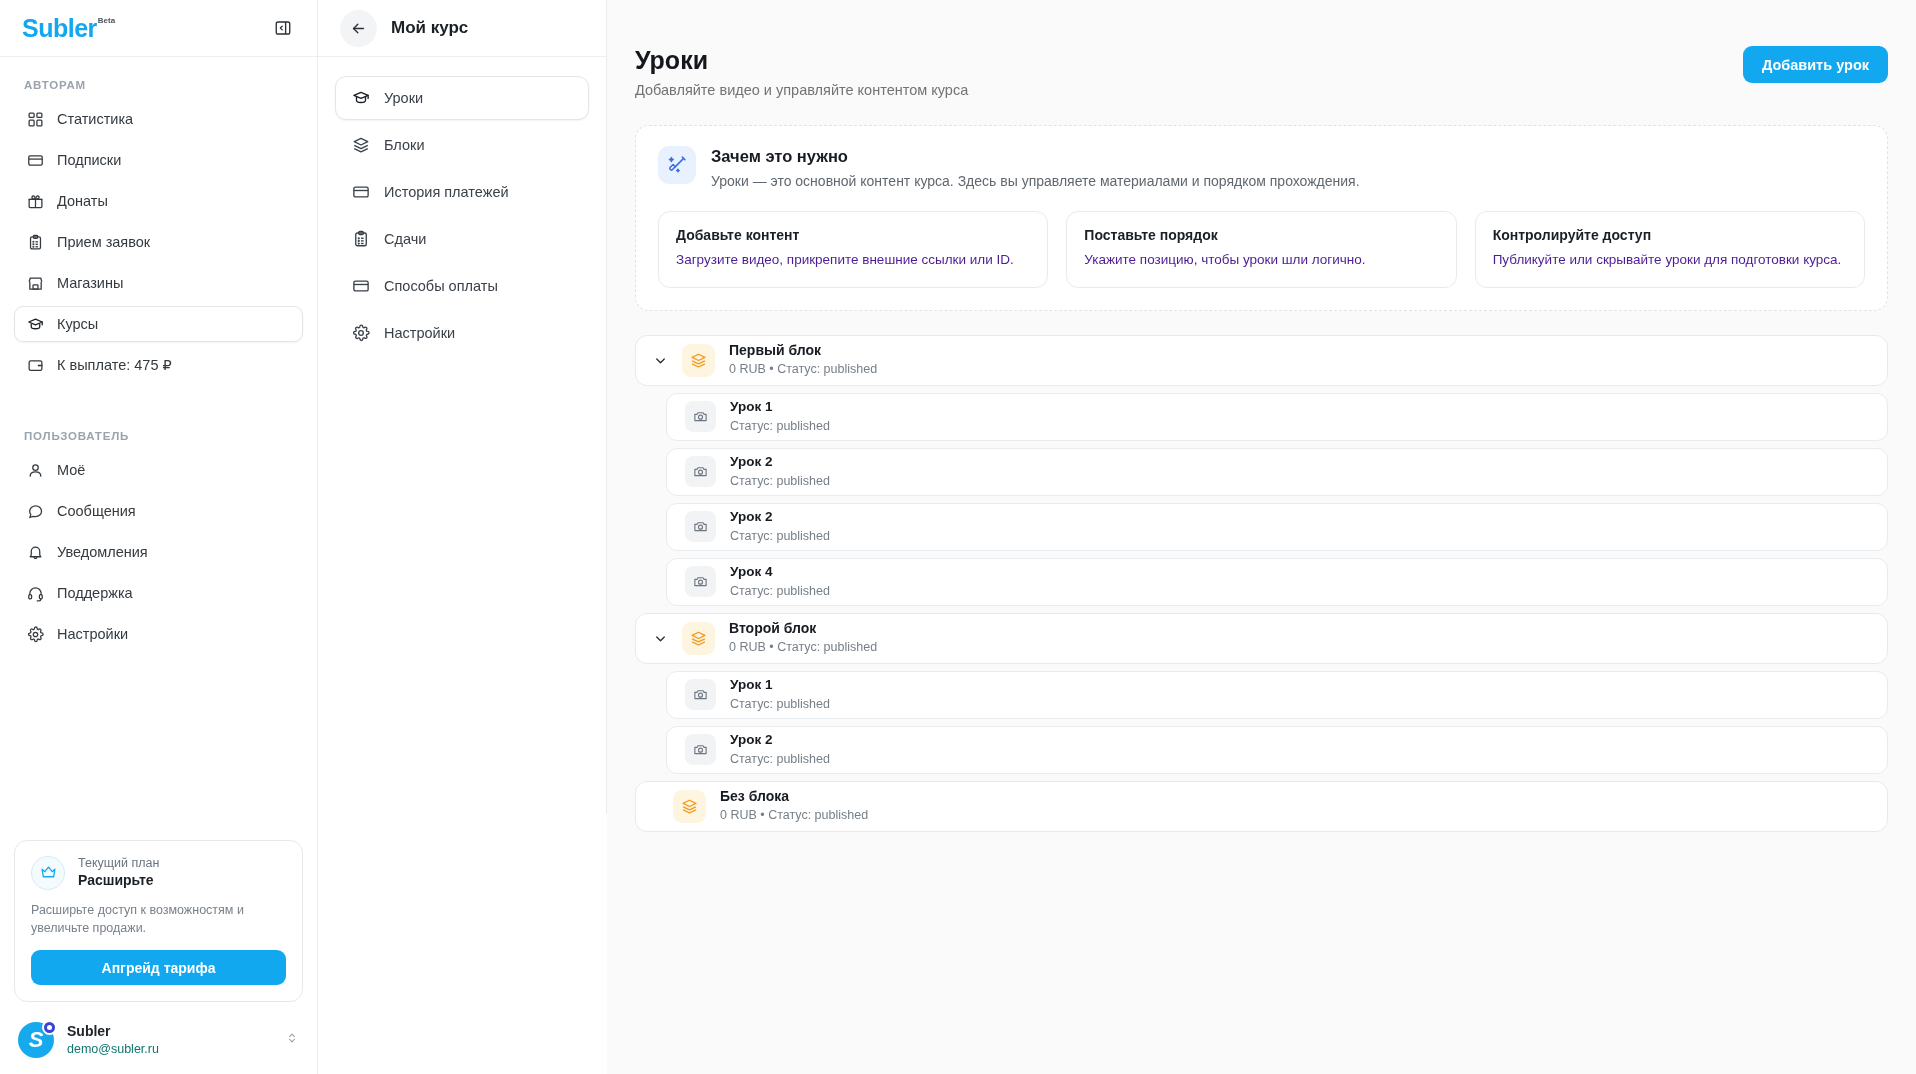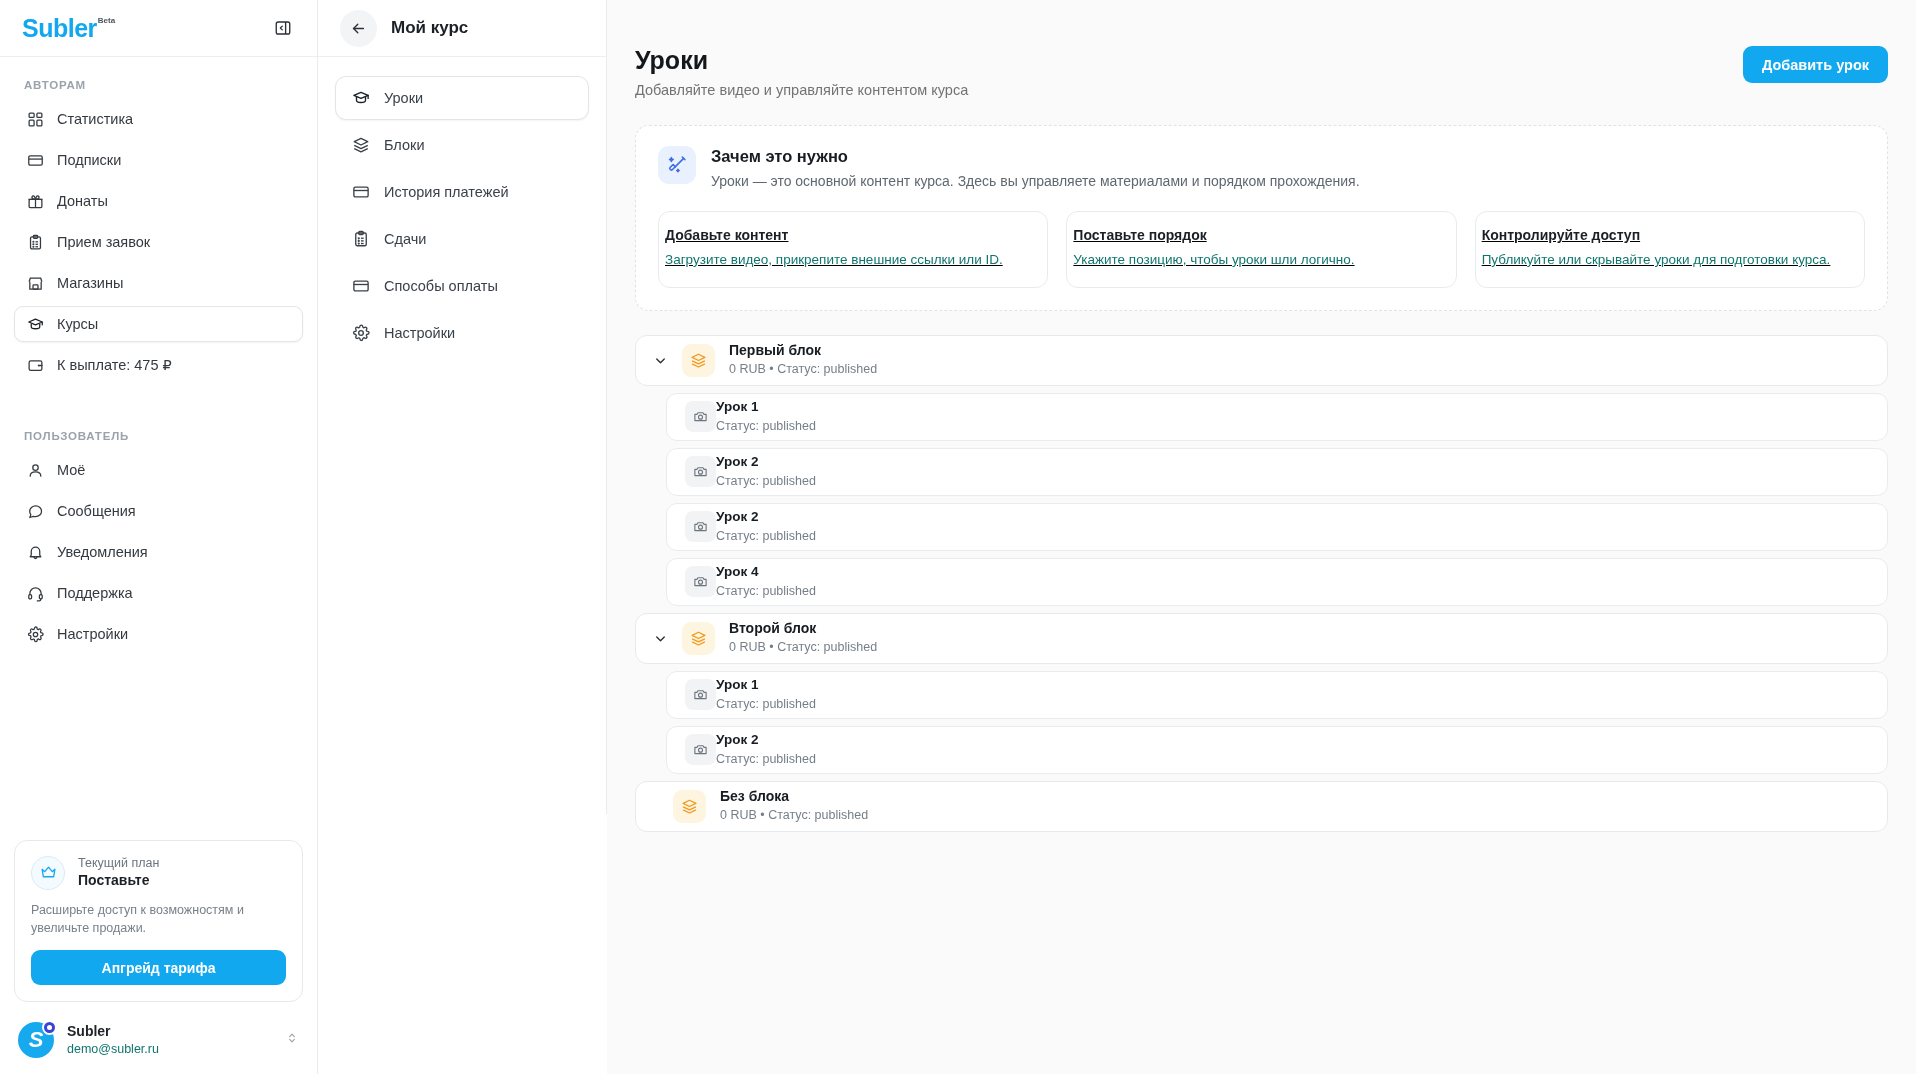--- a/index.html
+++ b/index.html
@@ -159,43 +159,43 @@
   .why-head { display: flex; gap: 15px; align-items: flex-start; }
   .why-icon {
     width: 38px; height: 38px; flex: 0 0 38px; border-radius: 11px;
     background: #eaf1fe; display: flex; align-items: center; justify-content: center;
   }
   .why-title { font-size: 16.5px; font-weight: 700; color: #171c22; line-height: 1.25; }
   .why-desc { font-size: 14px; color: #5f6870; margin-top: 6px; line-height: 1.4; }
   .why-cards { display: flex; gap: 18px; margin-top: 19px; }
   .why-card {
     flex: 1 1 0; border: 1px solid #e8ebee; border-radius: 12px;
-    background: #fff; padding: 15px 17px 17px 6px; min-height: 76px; text-decoration: underline;
+    background: #fff; padding: 15px 17px 17px 17px; min-height: 76px;
   }
   .wc-title { font-size: 14px; font-weight: 700; color: #1b2026; }
-  .wc-text { font-size: 13.5px; color: #0f766e; margin-top: 7px; line-height: 1.45; }
+  .wc-text { font-size: 13.5px; color: #4c1d95; margin-top: 7px; line-height: 1.45; }
 
   .tree { margin-top: 24px; }
   .block-row {
     display: flex; align-items: center; gap: 14px;
     background: #fff; border: 1px solid #e7eaed; border-radius: 12px;
     height: 51px; padding: 0 18px 0 16px; margin-bottom: 7px;
     cursor: pointer;
   }
   .block-row.nochev { padding-left: 37px; }
   .chev { width: 16px; flex: 0 0 16px; display: flex; align-items: center; justify-content: center; color: #2b3138; }
   .blk-icon {
     width: 33px; height: 33px; flex: 0 0 33px; border-radius: 9px;
     background: #fef5e0; display: flex; align-items: center; justify-content: center;
   }
   .row-title { font-size: 14px; font-weight: 700; color: #171c22; line-height: 1.25; }
   .row-sub { font-size: 12.5px; color: #767f88; line-height: 1.35; margin-top: 2px; }
 
   .lesson-row {
-    display: flex; align-items: center; 
+    display: flex; align-items: center; gap: 14px;
     background: #fff; border: 1px solid #e9ecef; border-radius: 11px;
     height: 48px; padding: 0 18px; margin: 0 0 7px 31px;
     cursor: pointer;
   }
   .les-icon {
     width: 31px; height: 31px; flex: 0 0 31px; border-radius: 8px;
     background: #f2f3f5; display: flex; align-items: center; justify-content: center;
   }
   .lesson-row .row-title { font-size: 13.5px; }
 </style>
@@ -366,21 +366,21 @@
 
     <div class="plan-card">
       <div class="plan-top">
         <span class="plan-badge">
           <svg width="17" height="17" viewBox="0 0 24 24" fill="none" stroke="#17A9EE" stroke-width="1.9" stroke-linejoin="round">
             <path d="M3 7.5l3.7 3.3L12 4.5l5.3 6.3L21 7.5 19.3 18H4.7L3 7.5z"></path>
           </svg>
         </span>
         <span>
           <span class="plan-label" style="display:block">Текущий план</span>
-          <span class="plan-name" style="display:block">Поставьте</span>
+          <span class="plan-name" style="display:block">Расширьте</span>
         </span>
       </div>
       <div class="plan-desc">Расширьте доступ к возможностям и увеличьте продажи.</div>
       <button class="plan-btn">Апгрейд тарифа</button>
     </div>
 
     <div class="user-row">
       <span class="avatar">
         <span>S</span>
         <span class="dot">

